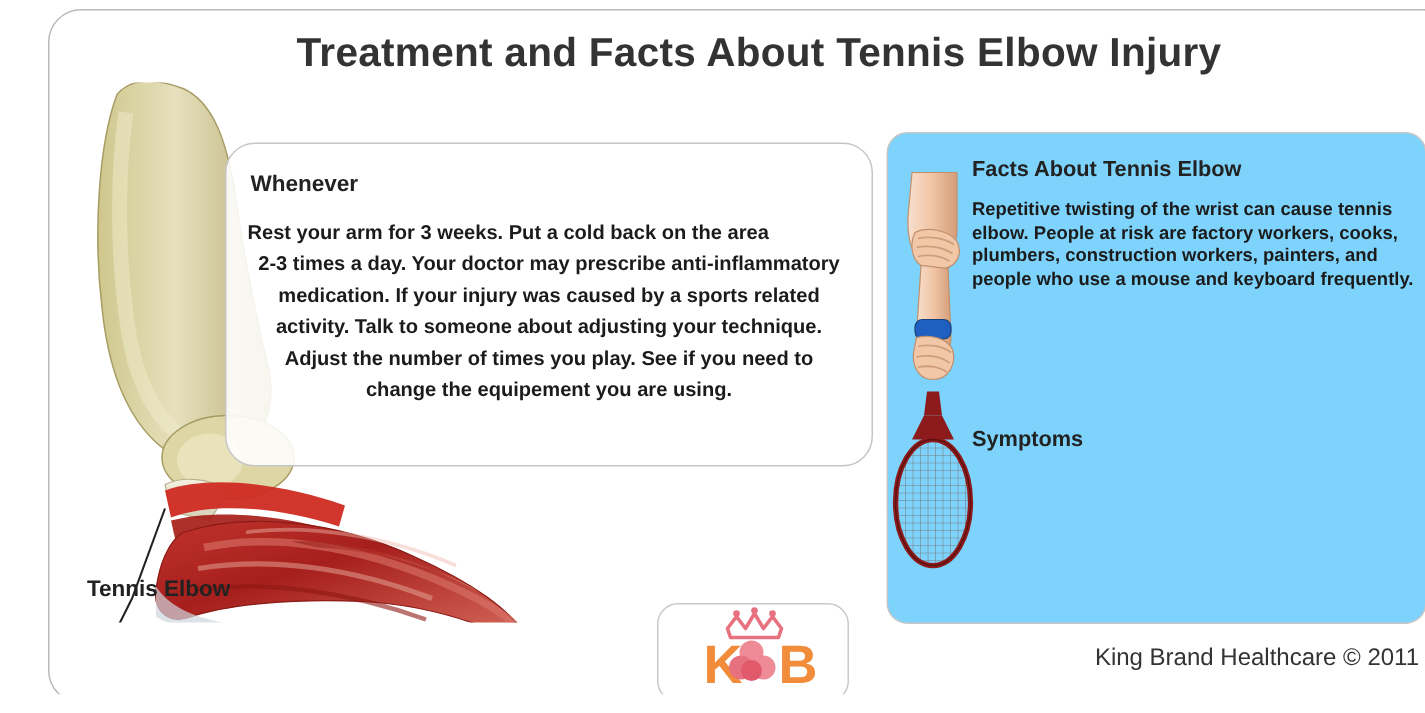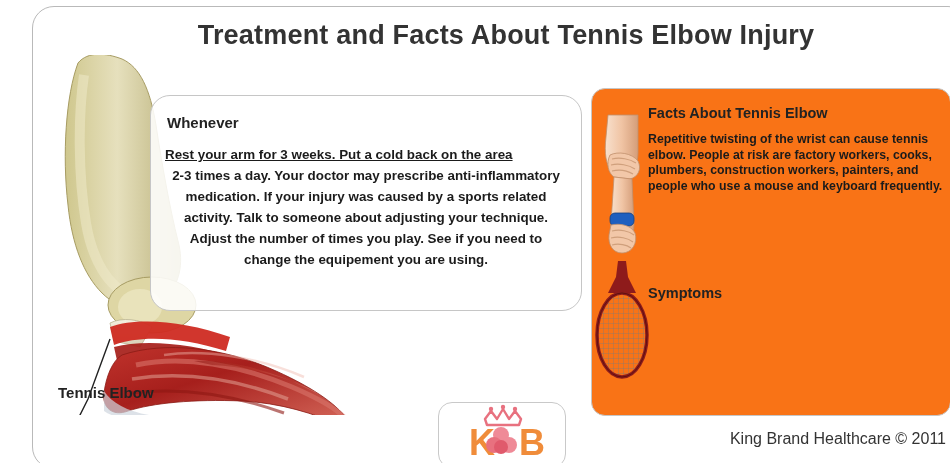--- a/index.html
+++ b/index.html
@@ -85,33 +85,32 @@
     width: 402px;
     font-size: 13.4px;
     font-weight: bold;
     line-height: 21px;
     color: #1b1b1b;
     text-align: center;
   }
   #treatment-body .first-line {
     display: block;
     text-align: left;
-    text-decoration: underline;
   }
 
   
   #facts-panel {
     position: absolute;
     left: 565px;
     top: 88px;
     width: 360px;
     height: 328px;
     border: 1px solid #c6c6c6;
     border-radius: 14px;
-    background: #f97316;
+    background: #7dd3fc;
     box-sizing: border-box;
   }
   #facts-heading {
     position: absolute;
     left: 56px;
     top: 16px;
     font-size: 14.5px;
     font-weight: bold;
     color: #222222;
   }

